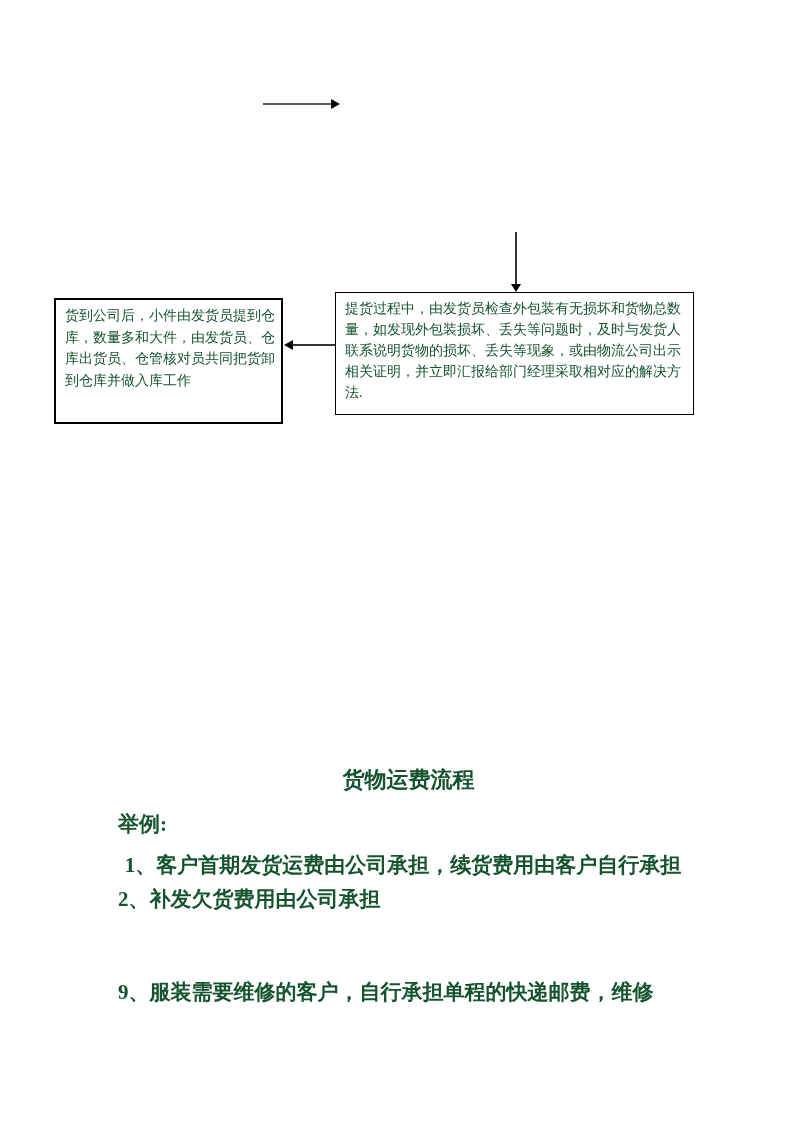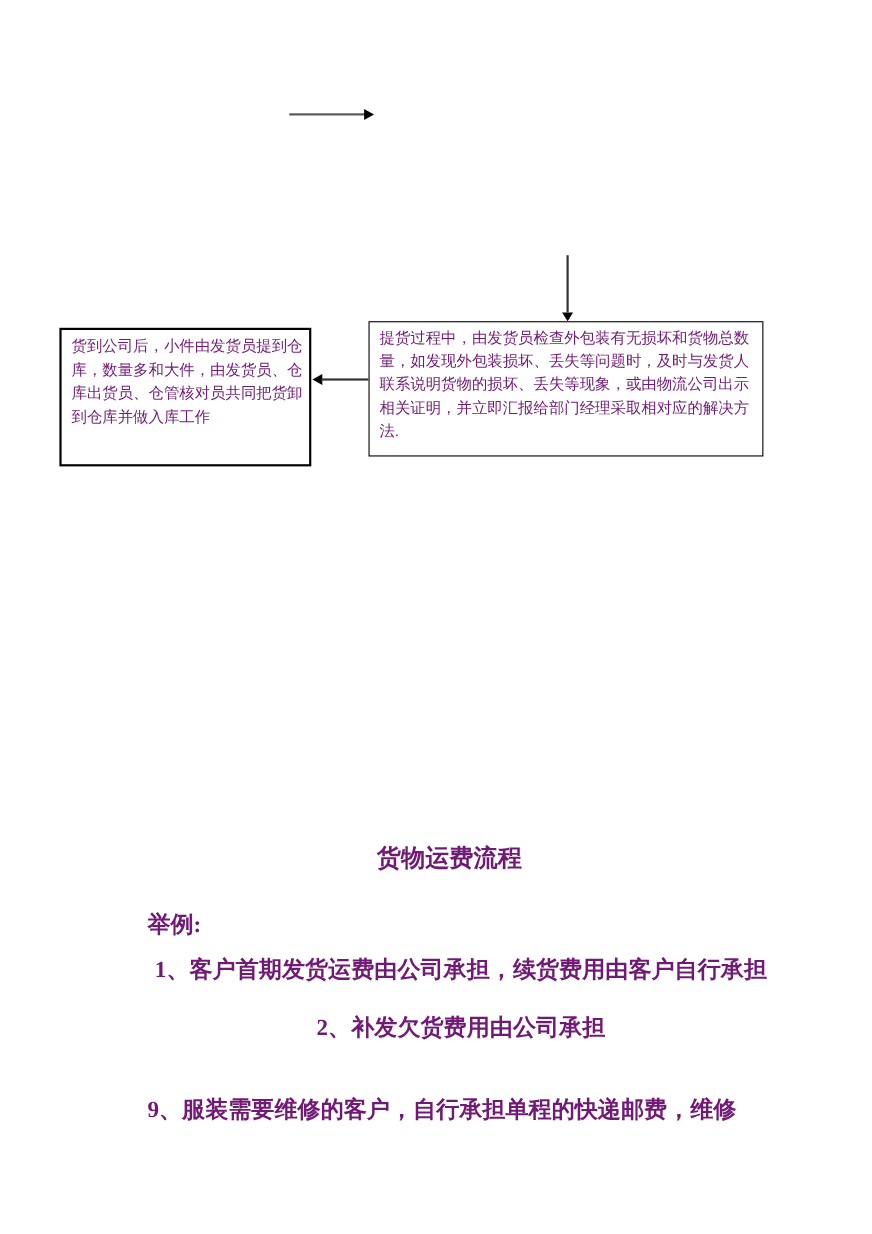--- a/index.html
+++ b/index.html
@@ -4,21 +4,21 @@
 <style>
   html, body { margin: 0; padding: 0; background: #e8e8e8; }
   .page {
     position: relative;
     width: 793px;
     height: 1122px;
     margin: 0 auto;
     background: #ffffff;
     overflow: hidden;
     font-family: "Liberation Serif", "DejaVu Serif", serif;
-    color: #701a75;
+    color: #14532d;
   }
 
   
   .flow-box {
     position: absolute;
     box-sizing: border-box;
     background: #ffffff;
   }
   .flow-box p { margin: 0; }
 
@@ -76,28 +76,28 @@
     text-align: center;
     font-size: 22px;
     font-weight: bold;
     line-height: 30px;
     padding-left: 12px;
   }
   .para {
     position: absolute;
     left: 118px;
     width: 570px;
-    margin: 16px;
+    margin: 0;
     font-size: 21px;
     font-weight: bold;
     line-height: 43px;
   }
   .lead   { top: 803px; }
   .item-1 { top: 844px; text-align: center; }
-  .item-2 { top: 897px; text-align: center; }
+  .item-2 { top: 878px; }
   .item-3 { top: 971px; }
 </style>
 </head>
 <body>
 
 <div class="page">
 
   <div>
 
     <div>

